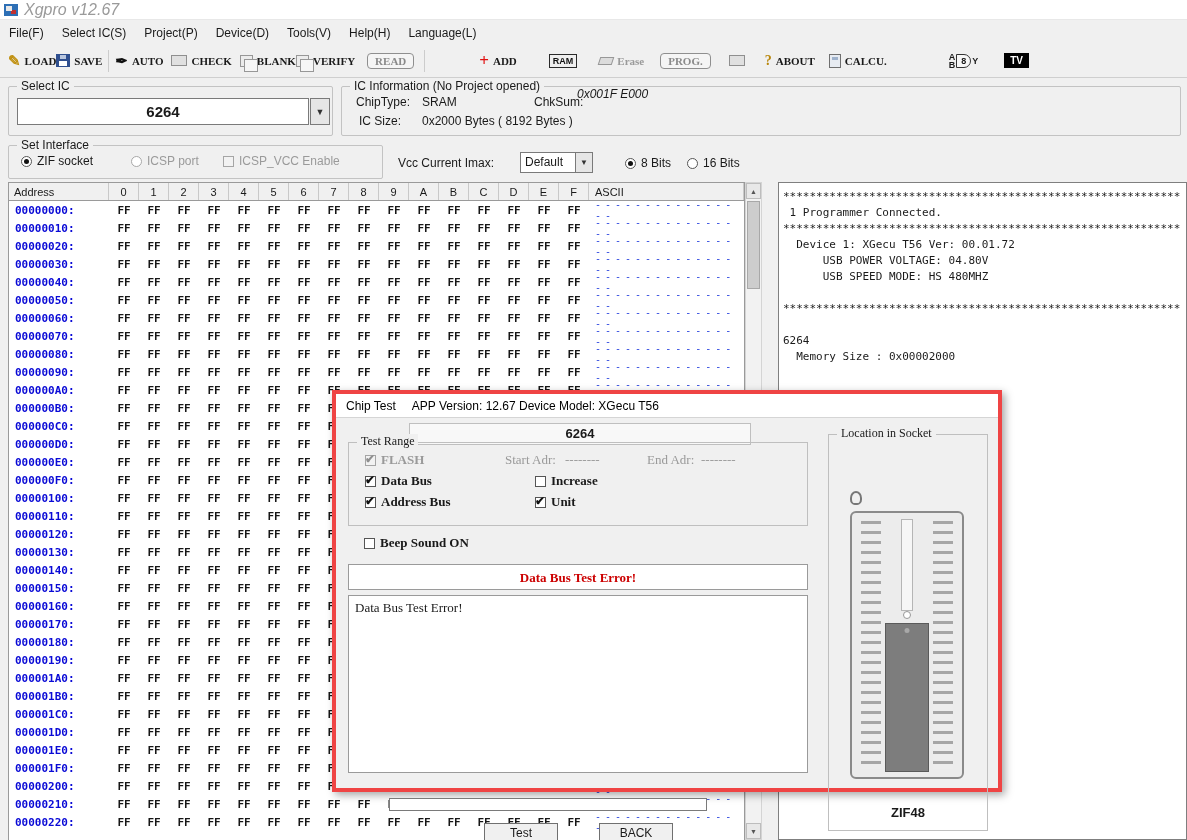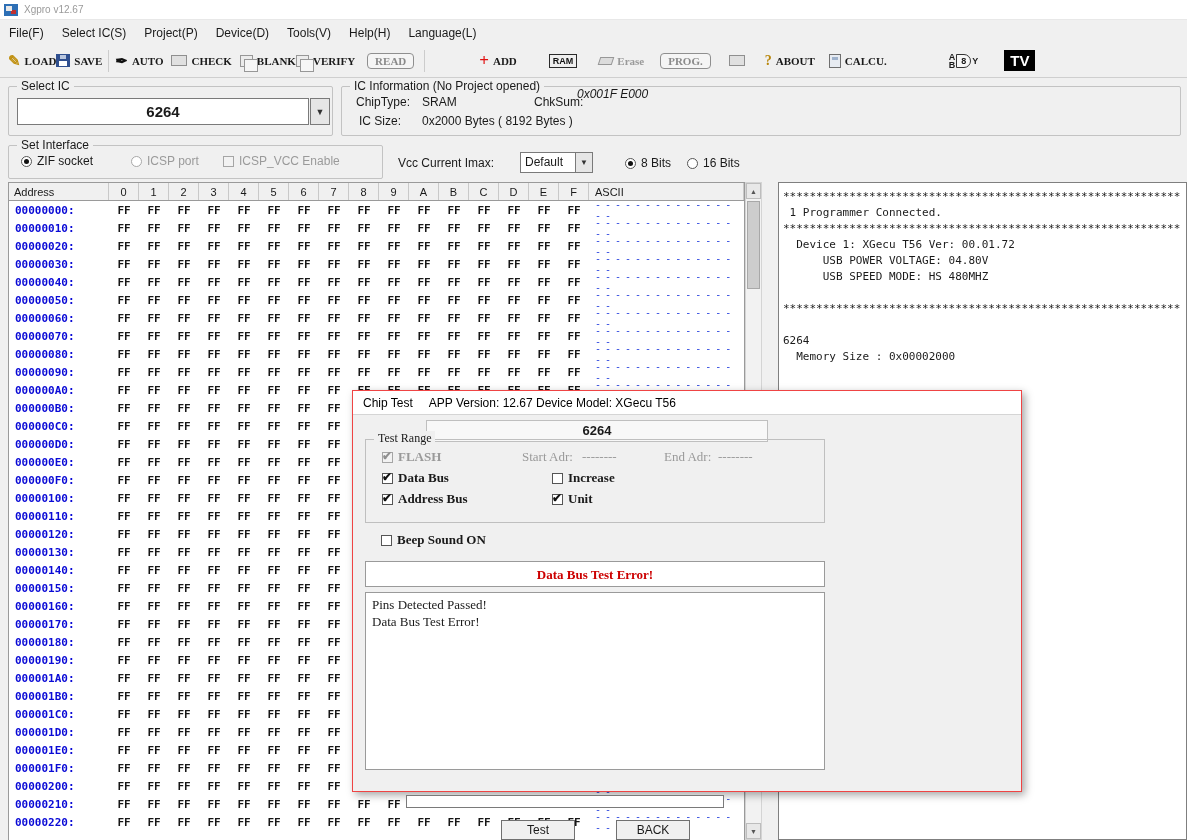--- a/index.html
+++ b/index.html
@@ -7,21 +7,21 @@
   body {
     width:1187px; height:840px; position:relative; overflow:hidden;
     background:#f0f0f0; font-family:"Liberation Sans",sans-serif; color:#1a1a1a;
   }
   
   .titlebar { position:absolute; left:0; top:0; width:100%; height:20px; background:#ffffff;
     border-bottom:1px solid #e8e8e8; display:flex; align-items:center; padding-left:4px; }
   .app-icon { width:14px; height:12px; background:#2d6fb5; position:relative; display:inline-block; }
   .app-icon::after { content:""; position:absolute; left:2px; top:2px; width:6px; height:5px; background:#e8e8e8; }
   .app-icon::before { content:""; position:absolute; right:2px; bottom:2px; width:5px; height:4px; background:#c03030; }
-  .title-text { margin-left:6px; font-size:10px; color:#9a9a9a; }
+  .title-text { margin-left:6px; font-size:16px; color:#9a9a9a;font-style:italic; }
   
   .menubar { position:absolute; left:0; top:21px; width:100%; height:23px; display:flex; align-items:center; font-size:12px; }
   .menu-item { padding:0 9px; }
   
   .toolbar { position:absolute; left:0; top:44px; width:100%; height:34px;
     border-bottom:1px solid #cfcfcf; display:flex; align-items:center; padding-left:8px; }
   .tb { display:flex; align-items:center; gap:4px; font-family:"Liberation Serif",serif;
     font-weight:bold; font-size:11px; color:#1a1a1a; }
   .tb.grey-label { color:#9a9a9a; }
   .tsep { width:1px; height:22px; background:#cccccc; margin:0 6px; }
@@ -38,21 +38,21 @@
     padding:1px 7px; font-family:"Liberation Serif",serif; font-weight:bold; font-size:11px; }
   .ic-plus { color:#e01010; font-size:17px; font-weight:bold; line-height:14px; }
   .ic-rambox { border:1px solid #2a2a2a; background:#efefef; color:#111; font-size:9px; font-weight:bold;
     padding:1px 3px; font-family:"Liberation Sans",sans-serif; }
   .ic-qmark { color:#b8860b; font-size:14px; font-weight:bold; }
   .ic-calc { width:12px; height:14px; border:1px solid #6f6f6f; background:#e7ebf1; position:relative; display:inline-block; }
   .ic-calc::before { content:""; position:absolute; left:2px; top:2px; right:2px; height:3px; background:#9fb2cc; }
   .gate { display:flex; align-items:center; gap:1px; font-family:"Liberation Sans",sans-serif; font-size:9px; font-weight:bold; }
   .gate-ins { display:flex; flex-direction:column; line-height:8px; }
   .gate-body { border:1px solid #333; border-radius:0 7px 7px 0; padding:1px 4px; font-size:9px; background:#f7f7f7; }
-  .ic-tv { background:#000; color:#fff; font-weight:bold; font-size:15px; padding:2px 6px; font-family:"Liberation Sans",sans-serif; }
+  .ic-tv { background:#000; color:#fff; font-weight:bold; font-size:10px; padding:2px 6px; font-family:"Liberation Sans",sans-serif; }
   
   .group { position:absolute; border:1px solid #c3c3c3; border-radius:2px; }
   .glabel { position:absolute; top:-8px; left:8px; background:#f0f0f0; padding:0 4px; font-size:12px; white-space:nowrap;text-align:right; }
   
   .ic-box { position:absolute; left:8px; top:11px; width:292px; height:27px; border:1px solid #7a7a7a; background:#fff;
     text-align:center; font-weight:bold; font-size:15px; line-height:25px; }
   .ic-drop { position:absolute; left:301px; top:11px; width:20px; height:27px; border:1px solid #7a7a7a;
     background:#e6e6e6; text-align:center; font-size:9px; line-height:27px; color:#333; }
   .info-line { position:absolute; font-size:12px; white-space:nowrap; }
   
@@ -88,22 +88,22 @@
   
   .vscroll { position:absolute; left:745px; top:182px; width:17px; height:658px; background:#f2f2f2; border:1px solid #d4d4d4; }
   .sb-btn { position:absolute; left:0; width:15px; height:16px; background:#e8e8e8; border:1px solid #bdbdbd;
     font-size:7px; text-align:center; line-height:15px; color:#555; }
   .sb-thumb { position:absolute; left:1px; top:18px; width:13px; height:88px; background:#cdcdcd; border:1px solid #a8a8a8; }
   
   .logpanel { position:absolute; left:778px; top:182px; width:409px; height:658px; background:#fff;
     border:1px solid #7f7f7f; font-family:"DejaVu Sans Mono",monospace; font-size:11px; line-height:16px;
     padding:6px 4px; white-space:pre; overflow:hidden; }
   
-  .dialog { position:absolute; left:352px; top:390px; width:670px; height:402px; background:#f0f0f0;
-    border:1px solid #ef4444; box-shadow:3px 3px 8px rgba(0,0,0,0.35); z-index:10; }
+  .dialog { position:absolute; left:332px; top:390px; width:670px; height:402px; background:#f0f0f0;
+    border:4px solid #ef4444; box-shadow:3px 3px 8px rgba(0,0,0,0.35); z-index:10; }
   .dlg-title { height:24px; background:#fff; border-bottom:1px solid #d5d5d5; display:flex; align-items:center;
     padding-left:10px; gap:16px; font-size:12px; color:#000; }
   .chip-header { position:absolute; left:73px; top:29px; width:342px; height:22px; background:#f8f8f8;
     border:1px solid #bfbfbf; text-align:center; font-weight:bold; font-size:13px; line-height:20px; }
   .dlg-group { position:absolute; border:1px solid #bfbfbf; }
   .dlg-glabel { position:absolute; top:-9px; left:8px; background:#f0f0f0; padding:0 4px;
     font-family:"Liberation Serif",serif; font-size:12px; }
   .dctrl { position:absolute; font-family:"Liberation Serif",serif; font-size:13px; font-weight:bold; white-space:nowrap; }
   .dctrl.dis { color:#9a9a9a; }
   .dctrl.plain { font-weight:normal; }
@@ -1020,22 +1020,35 @@
     </span>
   </div>
 
   <span class="dctrl" style="left:28px; top:141px;">
     <span class="cb"></span><span>Beep Sound ON</span>
   </span>
 
   <div class="status-box">Data Bus Test Error!</div>
 
   <div class="results-box">
-    <div>Pins Detected Passed!</div>
     <div>Data Bus Test Error!</div>
   </div>
 
   <div class="progress"></div>
 
   <div class="dlg-btn" style="left:148px;">Test</div>
   <div class="dlg-btn" style="left:263px;">BACK</div>
 
+  <div class="socket-group">
+    <span class="dlg-glabel">Location in Socket</span>
+    <div class="lever"></div>
+    <div class="socket">
+      <div class="slots-l"></div>
+      <div class="slots-r"></div>
+      <div class="channel"></div>
+      <div class="channel-dot"></div>
+      <div class="chipdraw">
+        <div class="chip-dot"></div>
+      </div>
+    </div>
+    <div class="socket-name">ZIF48</div>
+  </div>
 </div>
 
 </body></html>

